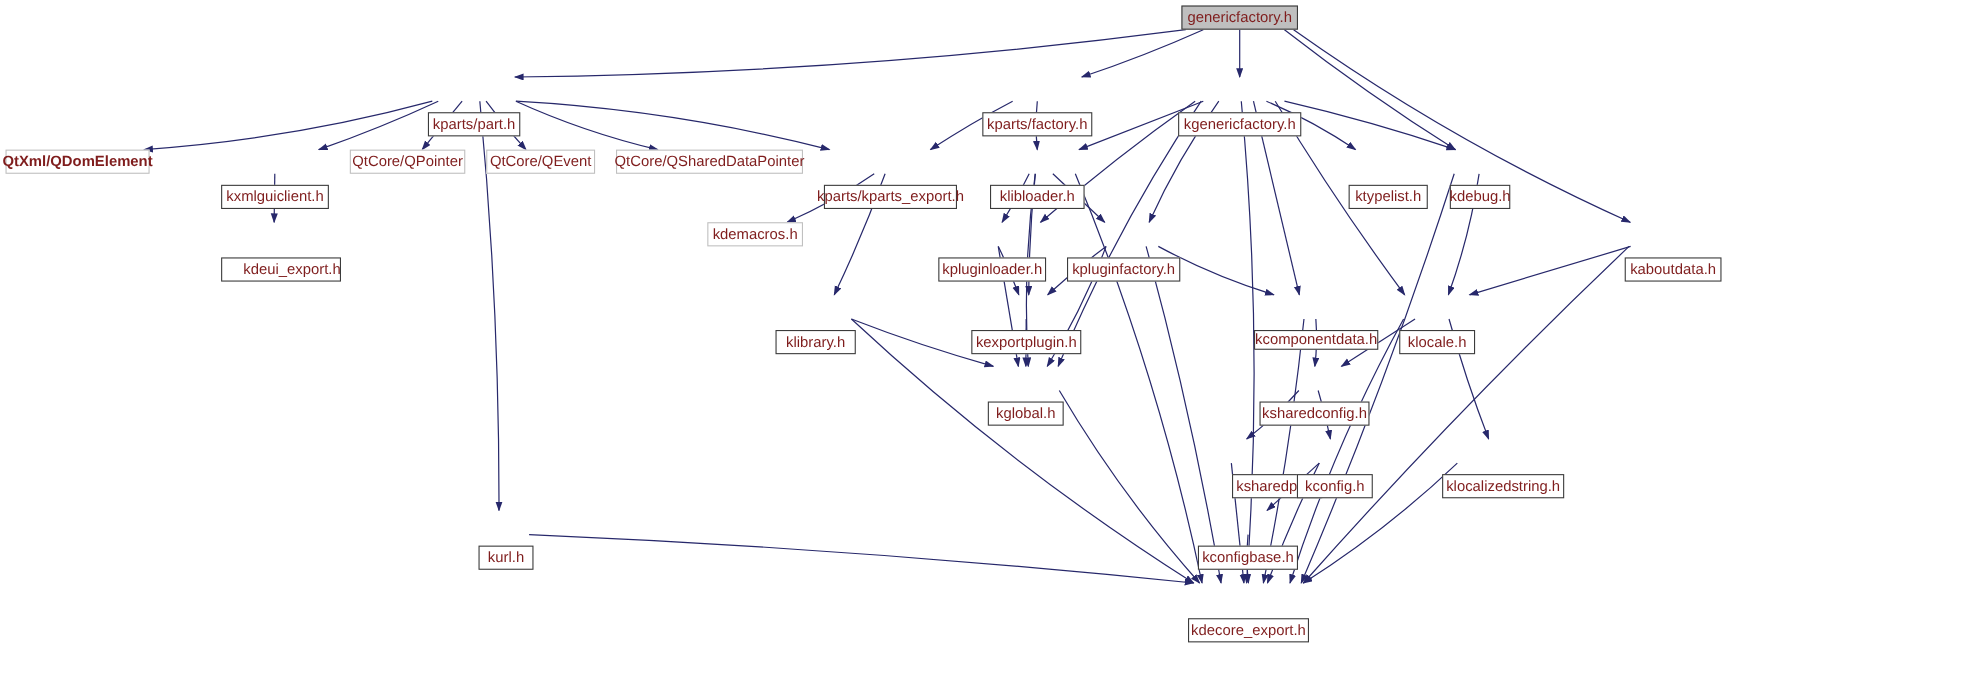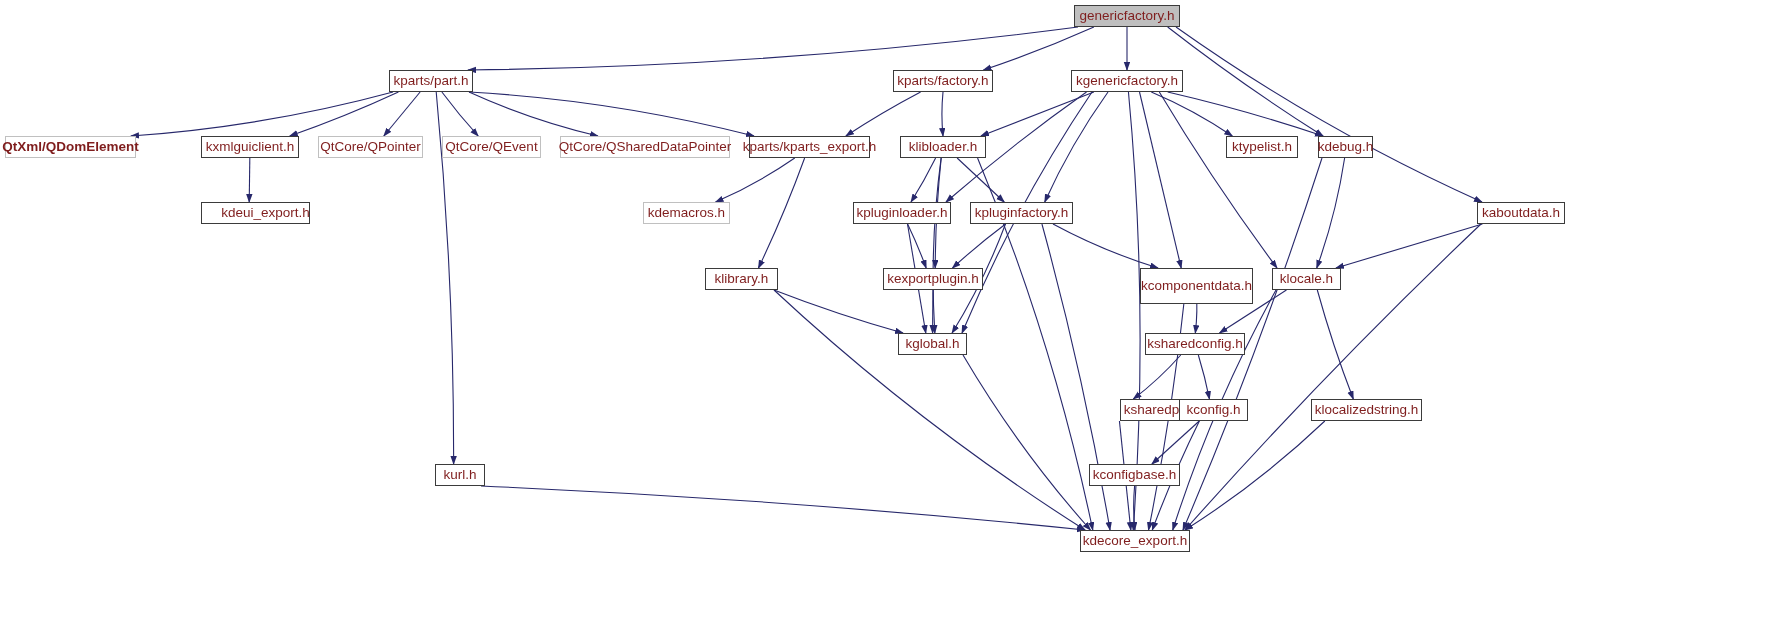--- a/index.html
+++ b/index.html
@@ -14,21 +14,21 @@
   .node{
     position:absolute;
     box-sizing:border-box;
     display:flex;align-items:center;justify-content:center;
     background:#ffffff;
     font-size:13.5px;
     color:#7f1d1d;
     white-space:nowrap;
     line-height:1;
   }
-  .node.internal{border:1px solid #3b3b3b;}
+  .node.internal{border:1px solid #3b3b3b;margin-top:32px;}
   .node.external{border:1px solid #c0c0c0;}
   .node.root{background:#bfbfbf;border:1px solid #3b3b3b;}
   .node .lbl{pointer-events:none;}
 </style>
 </head>
 <body>
 
 <div id="graph-root">
   <svg id="edges" viewBox="0 0 1785 635" xmlns="http://www.w3.org/2000/svg">
     <defs>
@@ -148,21 +148,21 @@
       </div>
       <div class="node internal" style="left: 970px; top: 202px; width: 103px; height: 22px;">
         <span class="lbl">kpluginfactory.h</span>
       </div>
       <div class="node internal" style="left: 705px; top: 268px; width: 73px; height: 22px; text-align: right;">
         <span class="lbl">klibrary.h</span>
       </div>
       <div class="node internal" style="left: 883px; top: 268px; width: 100px; height: 22px;">
         <span class="lbl">kexportplugin.h</span>
       </div>
-      <div class="node internal" style="left: 1140px; top: 268px; width: 113px; height: 36px;">
+      <div class="node internal" style="left: 1140px; top: 268px; width: 113px; height: 18px;">
         <span class="lbl">kcomponentdata.h</span>
       </div>
       <div class="node internal" style="left: 1272px; top: 268px; width: 69px; height: 22px;">
         <span class="lbl">klocale.h</span>
       </div>
       <div class="node internal" style="left: 898px; top: 333px; width: 69px; height: 22px;">
         <span class="lbl">kglobal.h</span>
       </div>
       <div class="node internal" style="left: 1145px; top: 333px; width: 100px; height: 22px;">
         <span class="lbl">ksharedconfig.h</span>

